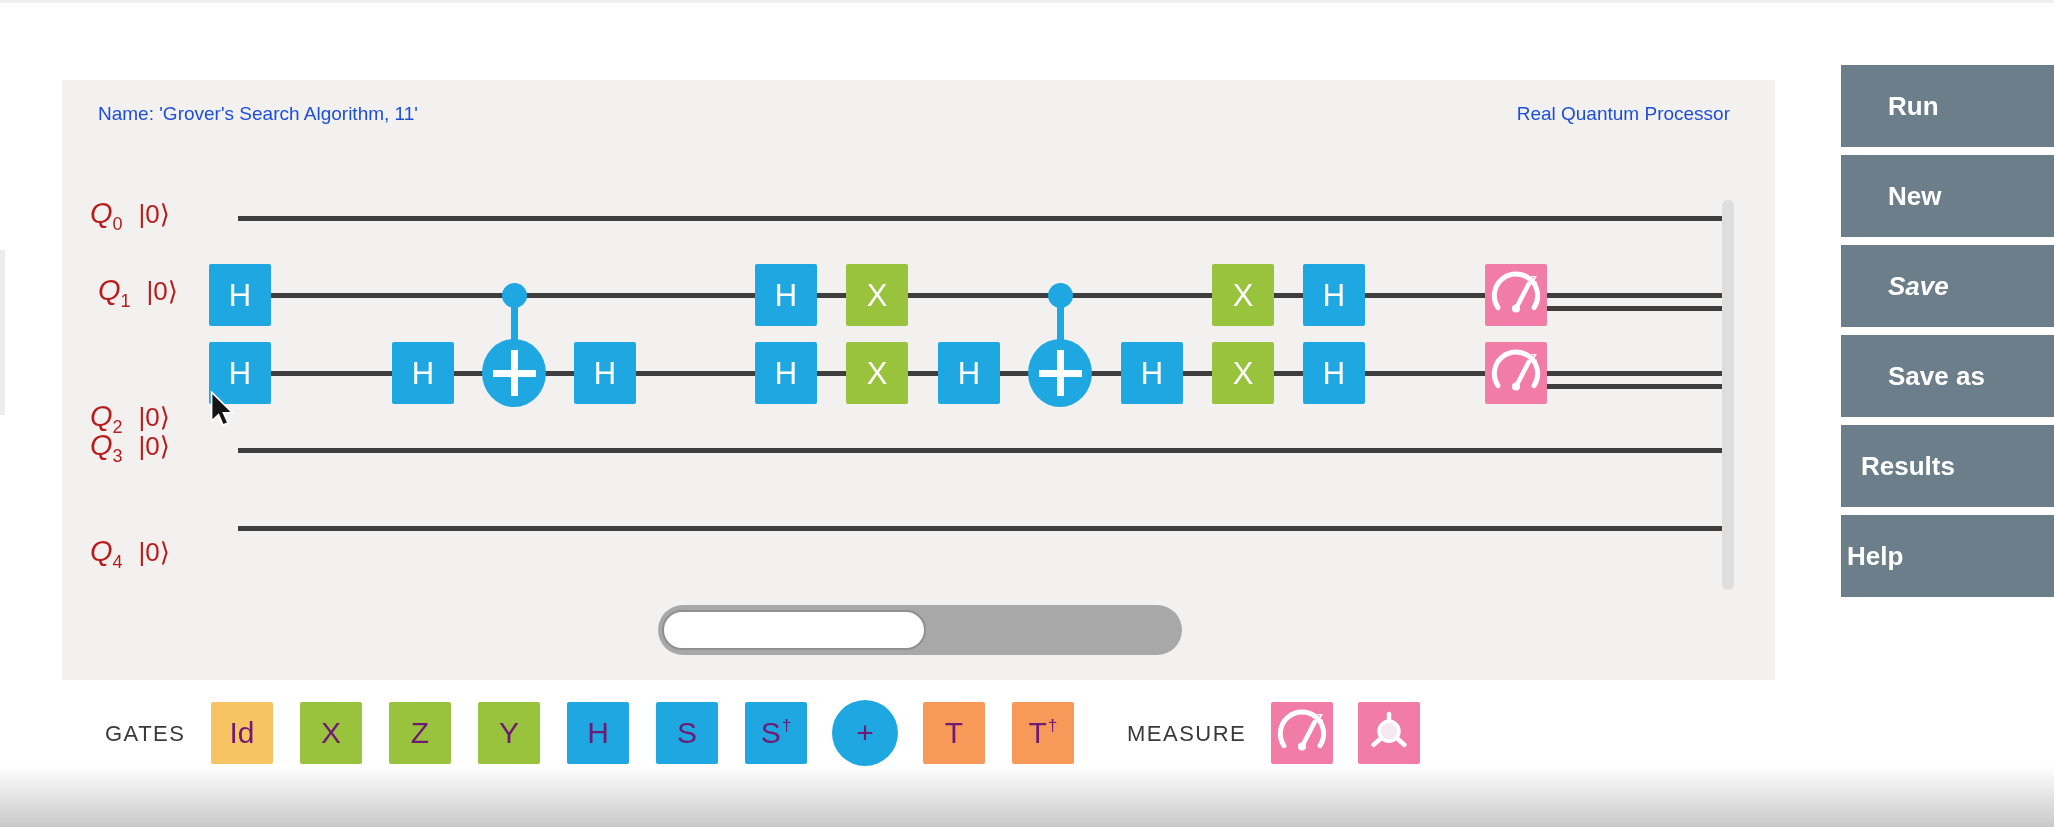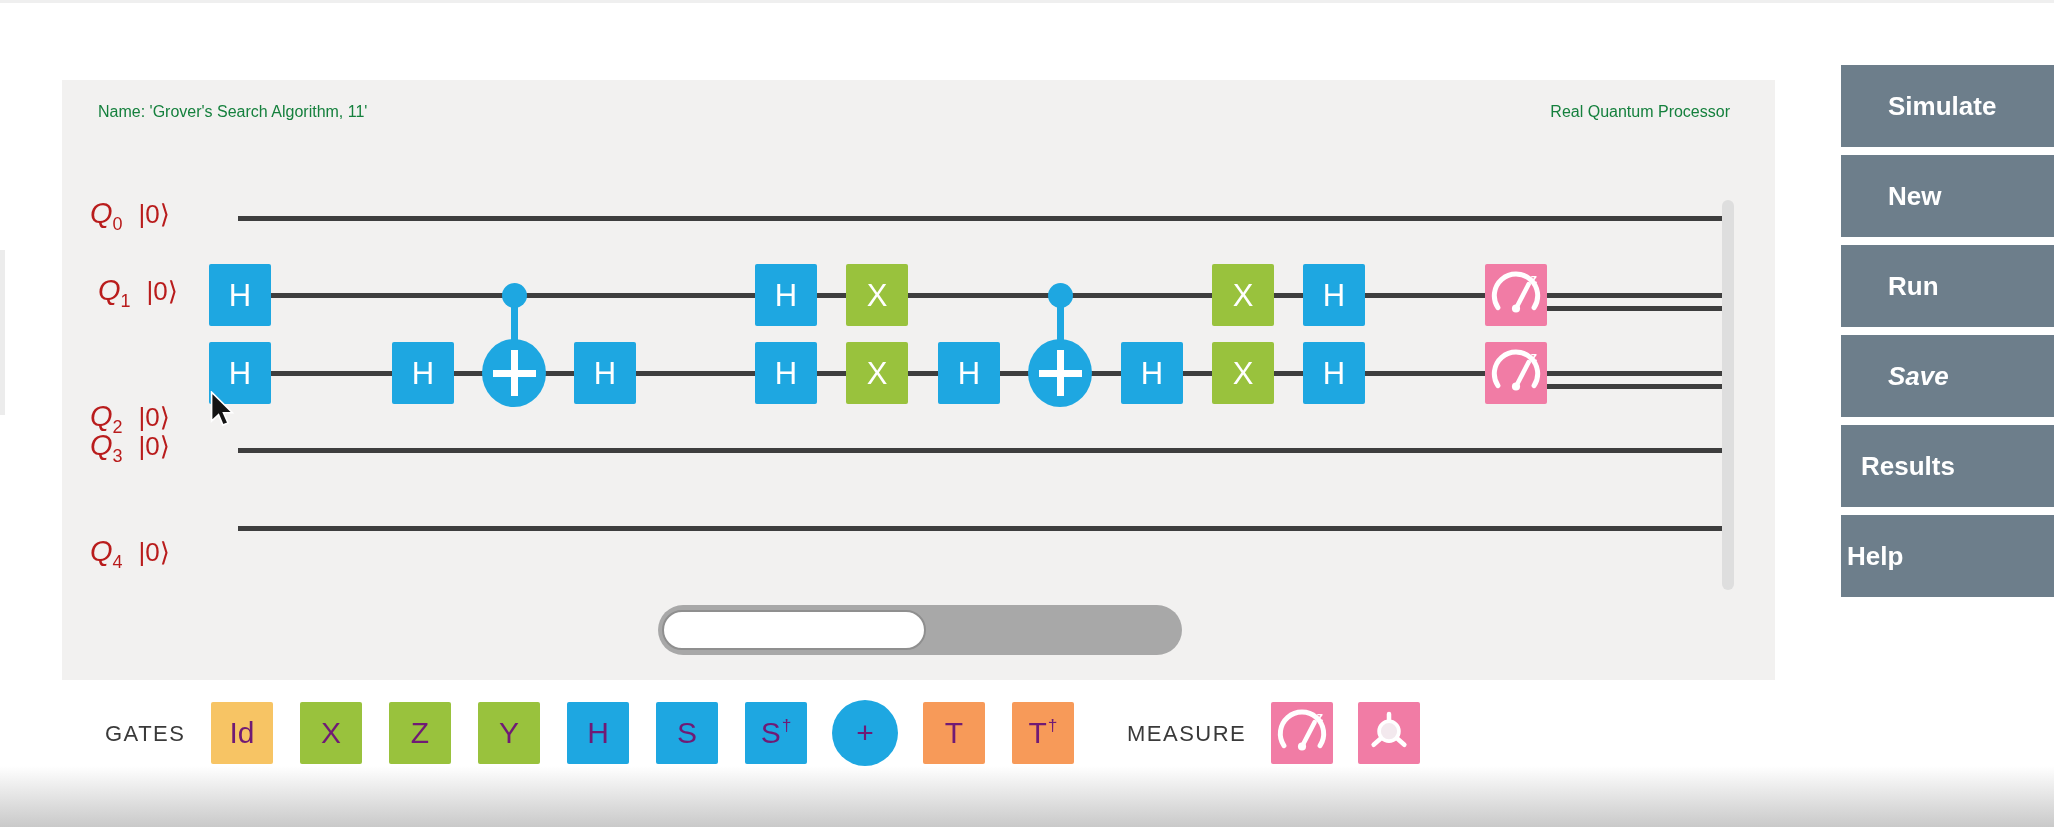--- a/index.html
+++ b/index.html
@@ -2,21 +2,21 @@
 <html><head>
 <meta charset="utf-8">
 <style>
   html,body{margin:0;padding:0}
   body{position:relative;width:2054px;height:827px;background:#ffffff;
        font-family:"Liberation Sans",sans-serif;overflow:hidden}
   .abs{position:absolute}
   #top-strip{left:0;top:0;width:2054px;height:3px;background:#efefef}
   #left-strip{left:0;top:250px;width:5px;height:165px;background:#ececec}
   #panel{left:62px;top:80px;width:1713px;height:600px;background:#f2f1f0}
-  .title{top:103px;font-size:16px;color:#15803d;white-space:nowrap}
+  .title{top:103px;font-size:19px;color:#1d4ed8;white-space:nowrap}
   #circuit-name{left:98px}
   #processor-label{right:324px}
   .qlabel{font-family:Liberation Sans, sans-serif;font-size:29px;color:#b91c1c;white-space:nowrap}
   .qname{font-style:italic}
   .qname sub{font-size:18px;font-style:normal}
   .ket{margin-left:16px;font-size:26px}
   .wire{height:5px;background:#3e3e3e}
   .gate{width:62px;height:62px;border-radius:2px;color:#fff;display:flex;
         align-items:center;justify-content:center;font-size:31px;line-height:1}
   .gate sup,.ptile sup{font-size:58%;margin-top:-14px;margin-left:1px}
@@ -137,24 +137,24 @@
  <svg viewBox="-31 -31 62 62" width="56" height="56">
    <line x1="0" y1="-2" x2="0" y2="-21" stroke="#fff" stroke-width="5" stroke-linecap="round"></line>
    <line x1="0" y1="-2" x2="-17" y2="13" stroke="#fff" stroke-width="5" stroke-linecap="round"></line>
    <line x1="0" y1="-2" x2="17" y2="13" stroke="#fff" stroke-width="5" stroke-linecap="round"></line>
    <circle cx="0" cy="-2" r="11" fill="#f3e9ee" stroke="#fff" stroke-width="4"></circle>
  </svg>
     </div>
   </div>
 
 <div class="abs" id="sidebar">
-    <div class="sbtn" style="position: relative;">Simulate</div>
+    <div class="sbtn" style="position: relative;">Run</div>
     <div class="sbtn" style="position: relative;">New</div>
-    <div class="sbtn" style="position: relative;">Run</div>
     <div class="sbtn" style="position: relative; font-style: italic;">Save</div>
+    <div class="sbtn" style="position: relative;">Save as</div>
     <div class="sbtn" style="position: relative; padding-left: 20px;">Results</div>
     <div class="sbtn" style="position: relative; padding-left: 6px;">Help</div>
   </div>
 
 <div class="abs" id="bottom-gradient"></div>
 
 <div class="abs" id="cursor-layer" style="left: 208px; top: 391px;">
  <svg viewBox="0 0 24 32" width="28" height="37">
    <path d="M3,1 L3,26 L9,20.5 L12.8,29.5 L17.2,27.6 L13.3,18.8 L21,18.8 Z" fill="#141414" stroke="#fff" stroke-width="1.4"></path>
  </svg></div>

